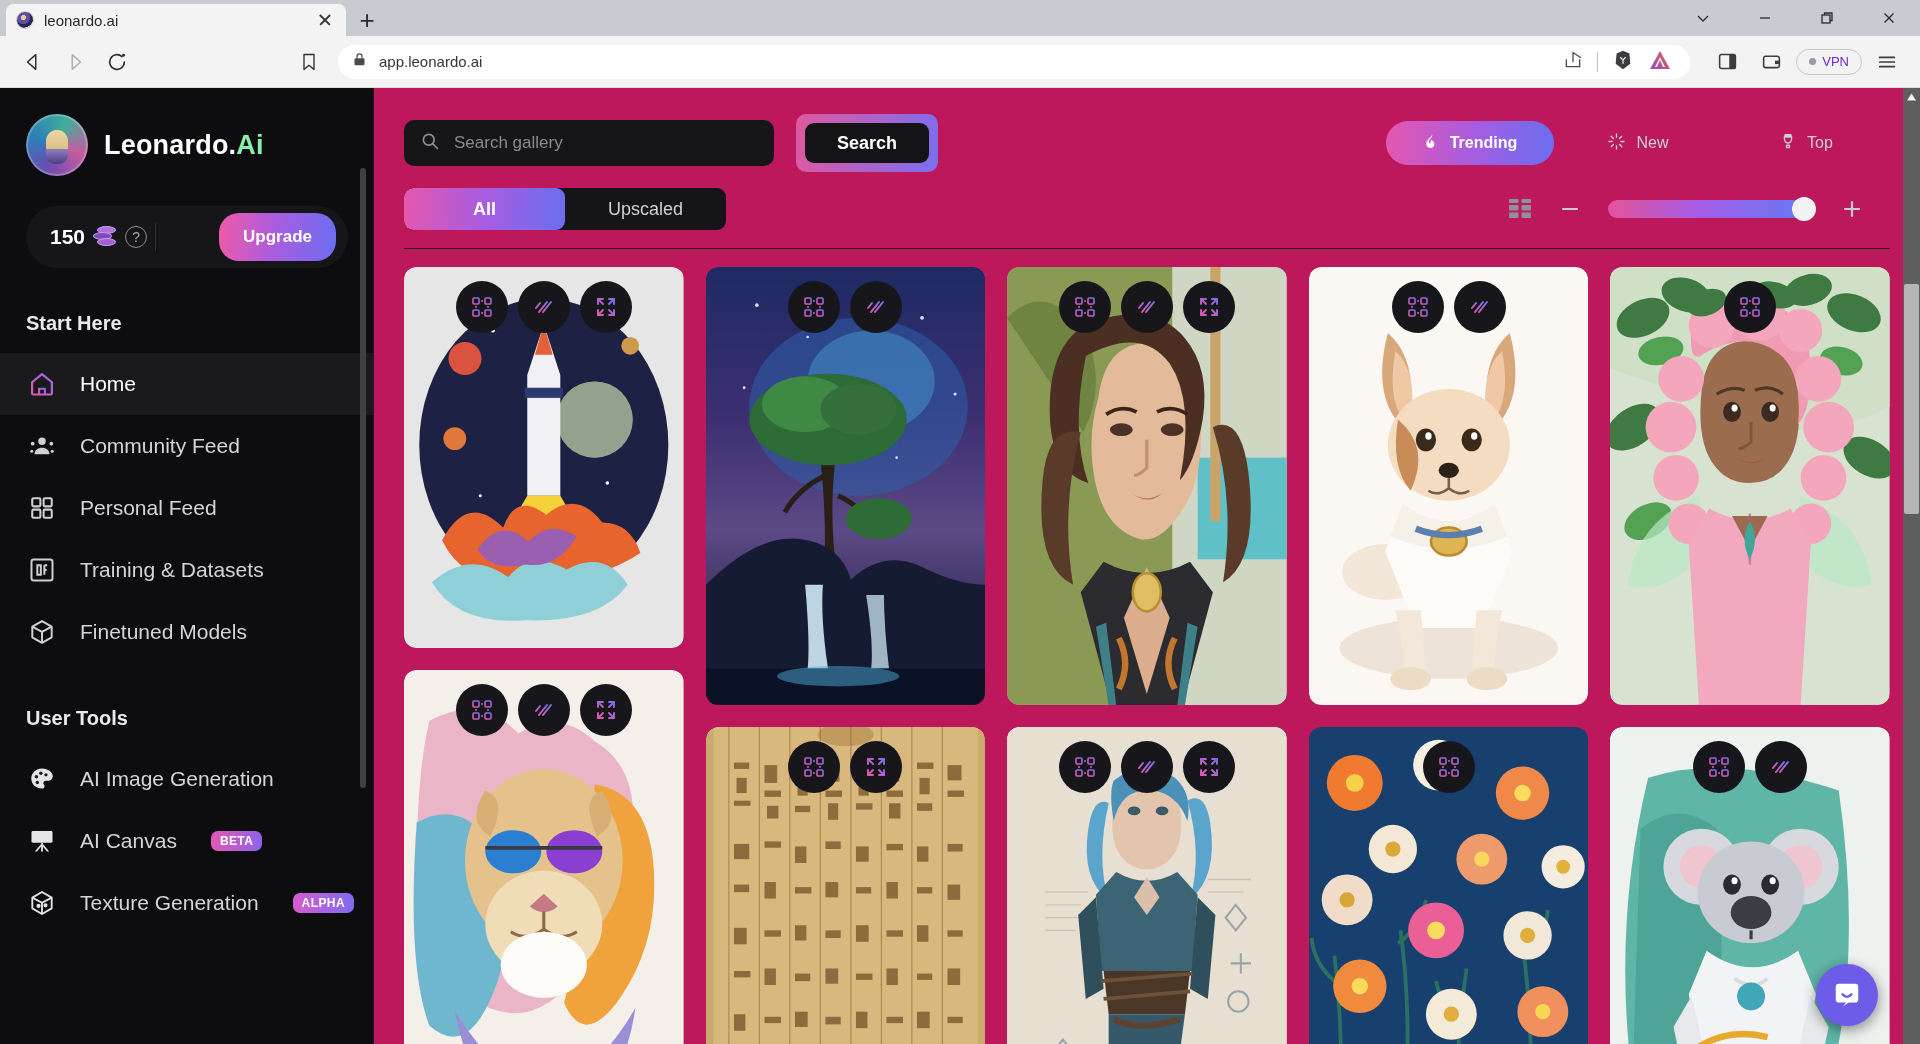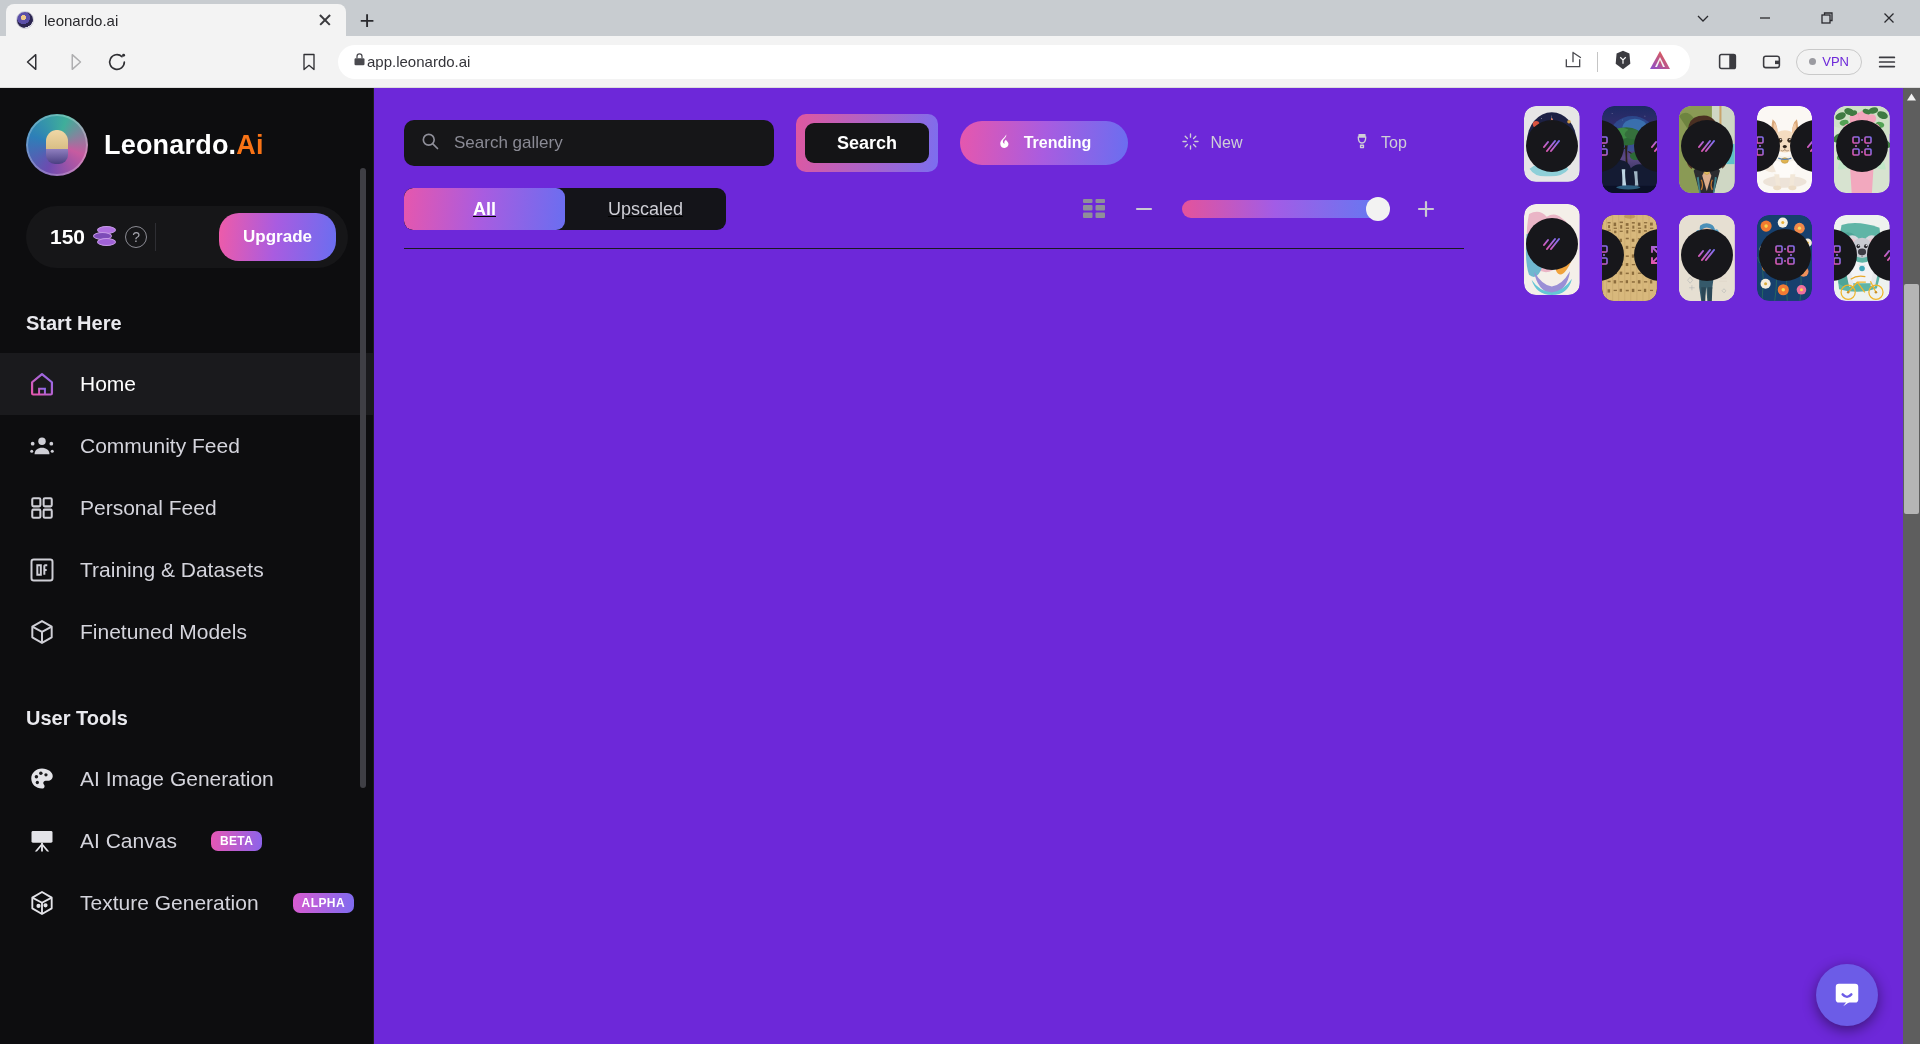--- a/index.html
+++ b/index.html
@@ -43,21 +43,21 @@
   .wc svg { display: block; }
 
   .navbar {
     height: 52px; background: #f3f3f3; display: flex; align-items: center;
     padding: 0 14px; gap: 4px; flex: 0 0 52px; border-bottom: 1px solid #dcdcdc;
   }
   .navbtn { width: 38px; height: 38px; display: flex; align-items: center; justify-content: center; cursor: pointer; }
   .navbtn.disabled { opacity: .35; }
   .omnibox {
     flex: 1; height: 34px; background: #ffffff; border-radius: 17px; margin: 0 6px;
-    display: flex; align-items: center; padding: 0 14px; position: relative;
+    display: flex; align-items: center; padding: 0 14px; gap: 12px; position: relative;
   }
   .omni-url { font-size: 15px; color: #35353a; flex: 1; }
   .omni-right { display: flex; align-items: center; gap: 14px; padding-right: 4px; }
   .omni-sep { width: 1px; height: 20px; background: #c5c5c5; }
   .navright { display: flex; align-items: center; gap: 6px; padding-left: 8px; }
   .vpn-pill {
     height: 26px; border: 1px solid #c9c9c9; border-radius: 13px; display: flex;
     align-items: center; gap: 6px; padding: 0 12px; font-size: 13px; color: #6d28d9; cursor: pointer;
   }
   .vpn-dot { width: 7px; height: 7px; border-radius: 50%; background: #9a9aa0; }
@@ -79,21 +79,21 @@
       conic-gradient(from 200deg, #6d4bb0, #2d7fb8, #3fae9a, #c75ba0, #6d4bb0);
     position: relative; overflow: hidden;
     box-shadow: inset 0 0 0 2px rgba(255,255,255,.25);
   }
   .brand-logo::after {
     content: ""; position: absolute; left: 50%; top: 26%; transform: translateX(-50%);
     width: 22px; height: 34px; border-radius: 11px 11px 9px 9px;
     background: linear-gradient(#f0d7a6, #d9bf86 55%, #8f7fbf 56%, #4a3f82);
   }
   .brand-name { font-size: 27px; font-weight: 700; color: #ffffff; letter-spacing: .2px; }
-  .brand-name .ai { color: #f97316; }
+  .brand-name .ai { color: #86efac; }
 
   .credits {
     margin: 30px 26px 0 26px; height: 62px; background: #161618; border-radius: 31px;
     display: flex; align-items: center; padding: 0 12px 0 24px; gap: 8px;
   }
   .credit-num { font-size: 21px; font-weight: 700; color: #fff; }
   .coin-icon { width: 24px; height: 22px; position: relative; flex: 0 0 24px; }
   .coin-icon i {
     position: absolute; display: block; width: 19px; height: 8px; border-radius: 50%;
     background: #9b5fd0; border: 1.5px solid #c79ae8;
@@ -131,21 +131,21 @@
   }
   .badge.alpha { background: linear-gradient(95deg, #d95bd0, #7e6bf0); }
 
   .sb-scrollbar {
     position: absolute; right: 8px; top: 80px; width: 6px; height: 620px;
     background: #3f3f45; border-radius: 3px;
   }
   .sb-divider { position:absolute; right:0; top:0; bottom:0; width:1px; background:#1d1d20; }
 
   
-  .main { flex: 1; position: relative; overflow: hidden; display: flex; flex-direction: row; background:#6d28d9; }
+  .main { flex: 1; position: relative; overflow: hidden; display: flex; flex-direction: column; background:#be185d; }
 
   .toolbar { padding: 26px 30px 0 30px; }
   .toolbar-row1 { display: flex; align-items: center; gap: 22px; }
   .search-wrap {
     width: 370px; height: 46px; background: #161618; border-radius: 10px;
     display: flex; align-items: center; gap: 14px; padding: 0 16px;
   }
   .search-input {
     background: transparent; border: none; outline: none; color: #b9b9c2;
     font-size: 17px; flex: 1; font-family: "Liberation Sans", sans-serif;
@@ -164,21 +164,21 @@
   .sorttab {
     min-width: 168px; height: 44px; border-radius: 22px; display: flex; align-items: center;
     justify-content: center; gap: 10px; color: #cfcfd6; font-size: 16px; cursor: pointer;
   }
   .sorttab.active {
     background: linear-gradient(95deg, #e657ad 0%, #a95ce0 50%, #6a6ef0 100%);
     color: #fff; font-weight: 700;
   }
 
   .toolbar-row2 { display: flex; align-items: center; margin-top: 16px; }
-  .filtergroup { display: flex; background: #141419; border-radius: 9px; overflow: hidden; text-decoration: underline; }
+  .filtergroup { display: flex; background: #141419; border-radius: 9px; overflow: hidden; }
   .filtertab {
     width: 161px; height: 42px; display: flex; align-items: center; justify-content: center;
     font-size: 18px; color: #cfcfd6; cursor: pointer;
   }
   .filtertab.active {
     background: linear-gradient(95deg, #e657ad 0%, #a95ce0 48%, #6a6ef0 100%);
     color: #fff; font-weight: 700; border-radius: 9px;
   }
   .zoomgroup { margin-left: auto; display: flex; align-items: center; gap: 26px; padding-right: 26px; }
   .zoom-op { color: #b9b9c2; cursor: pointer; display: flex; align-items: center; }

